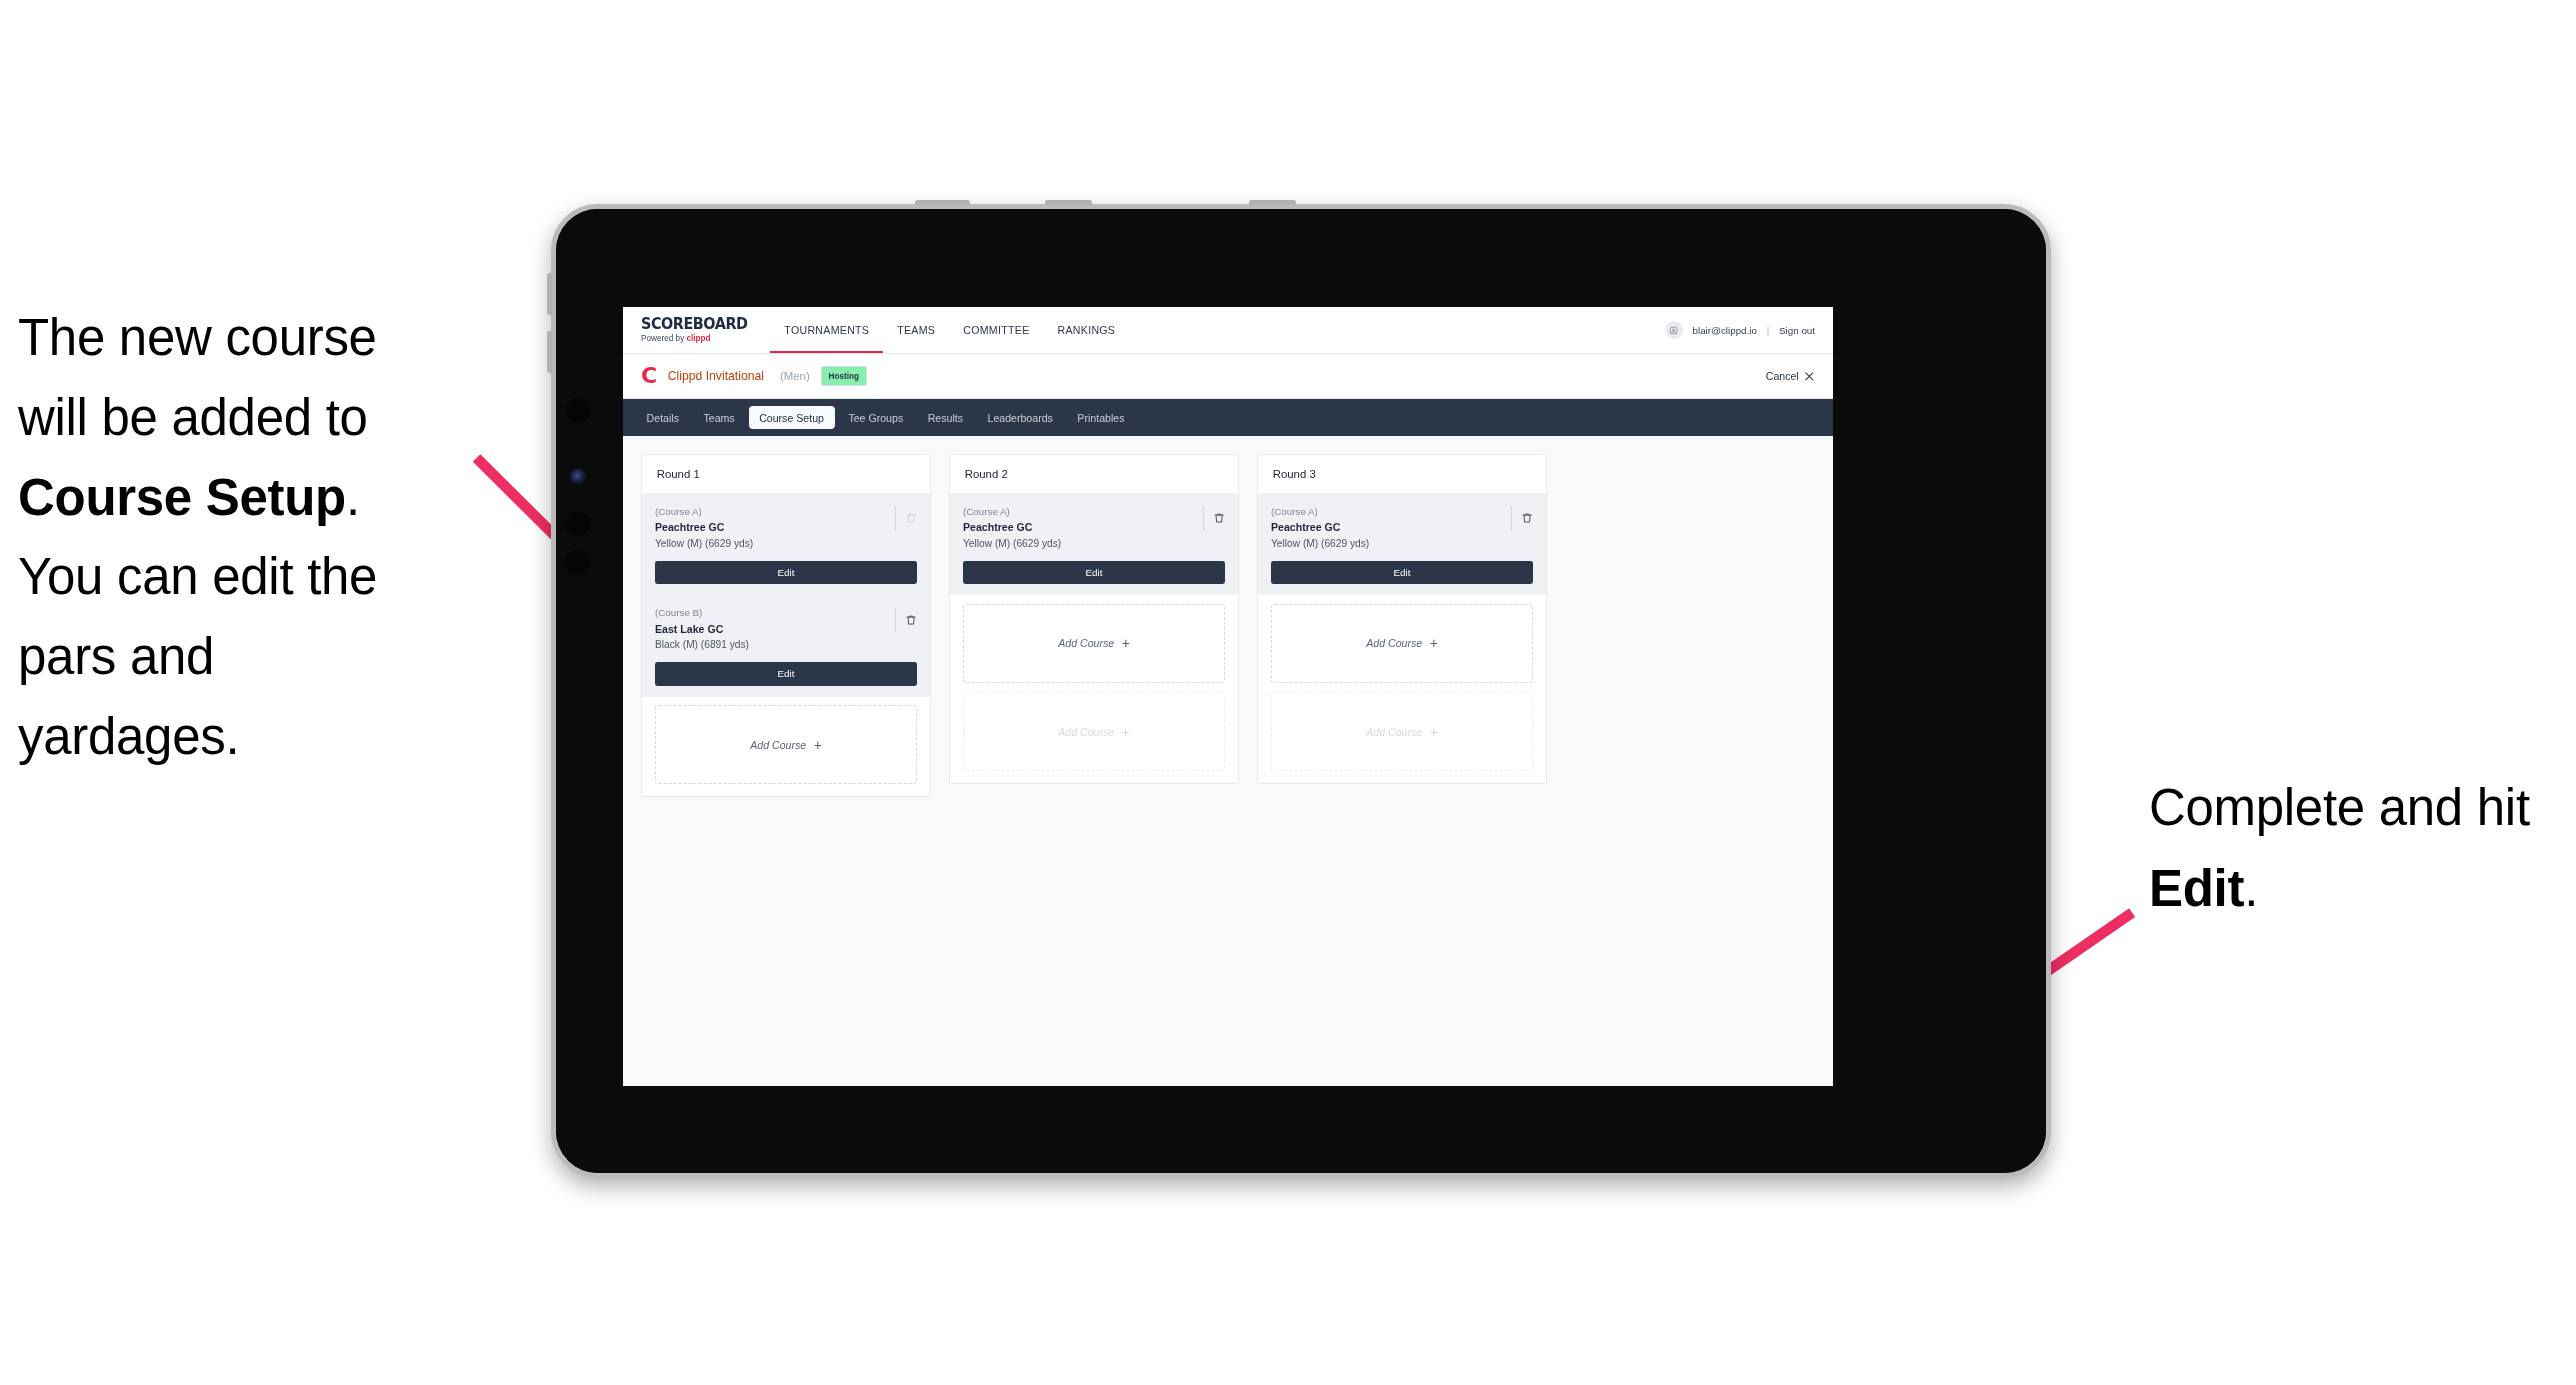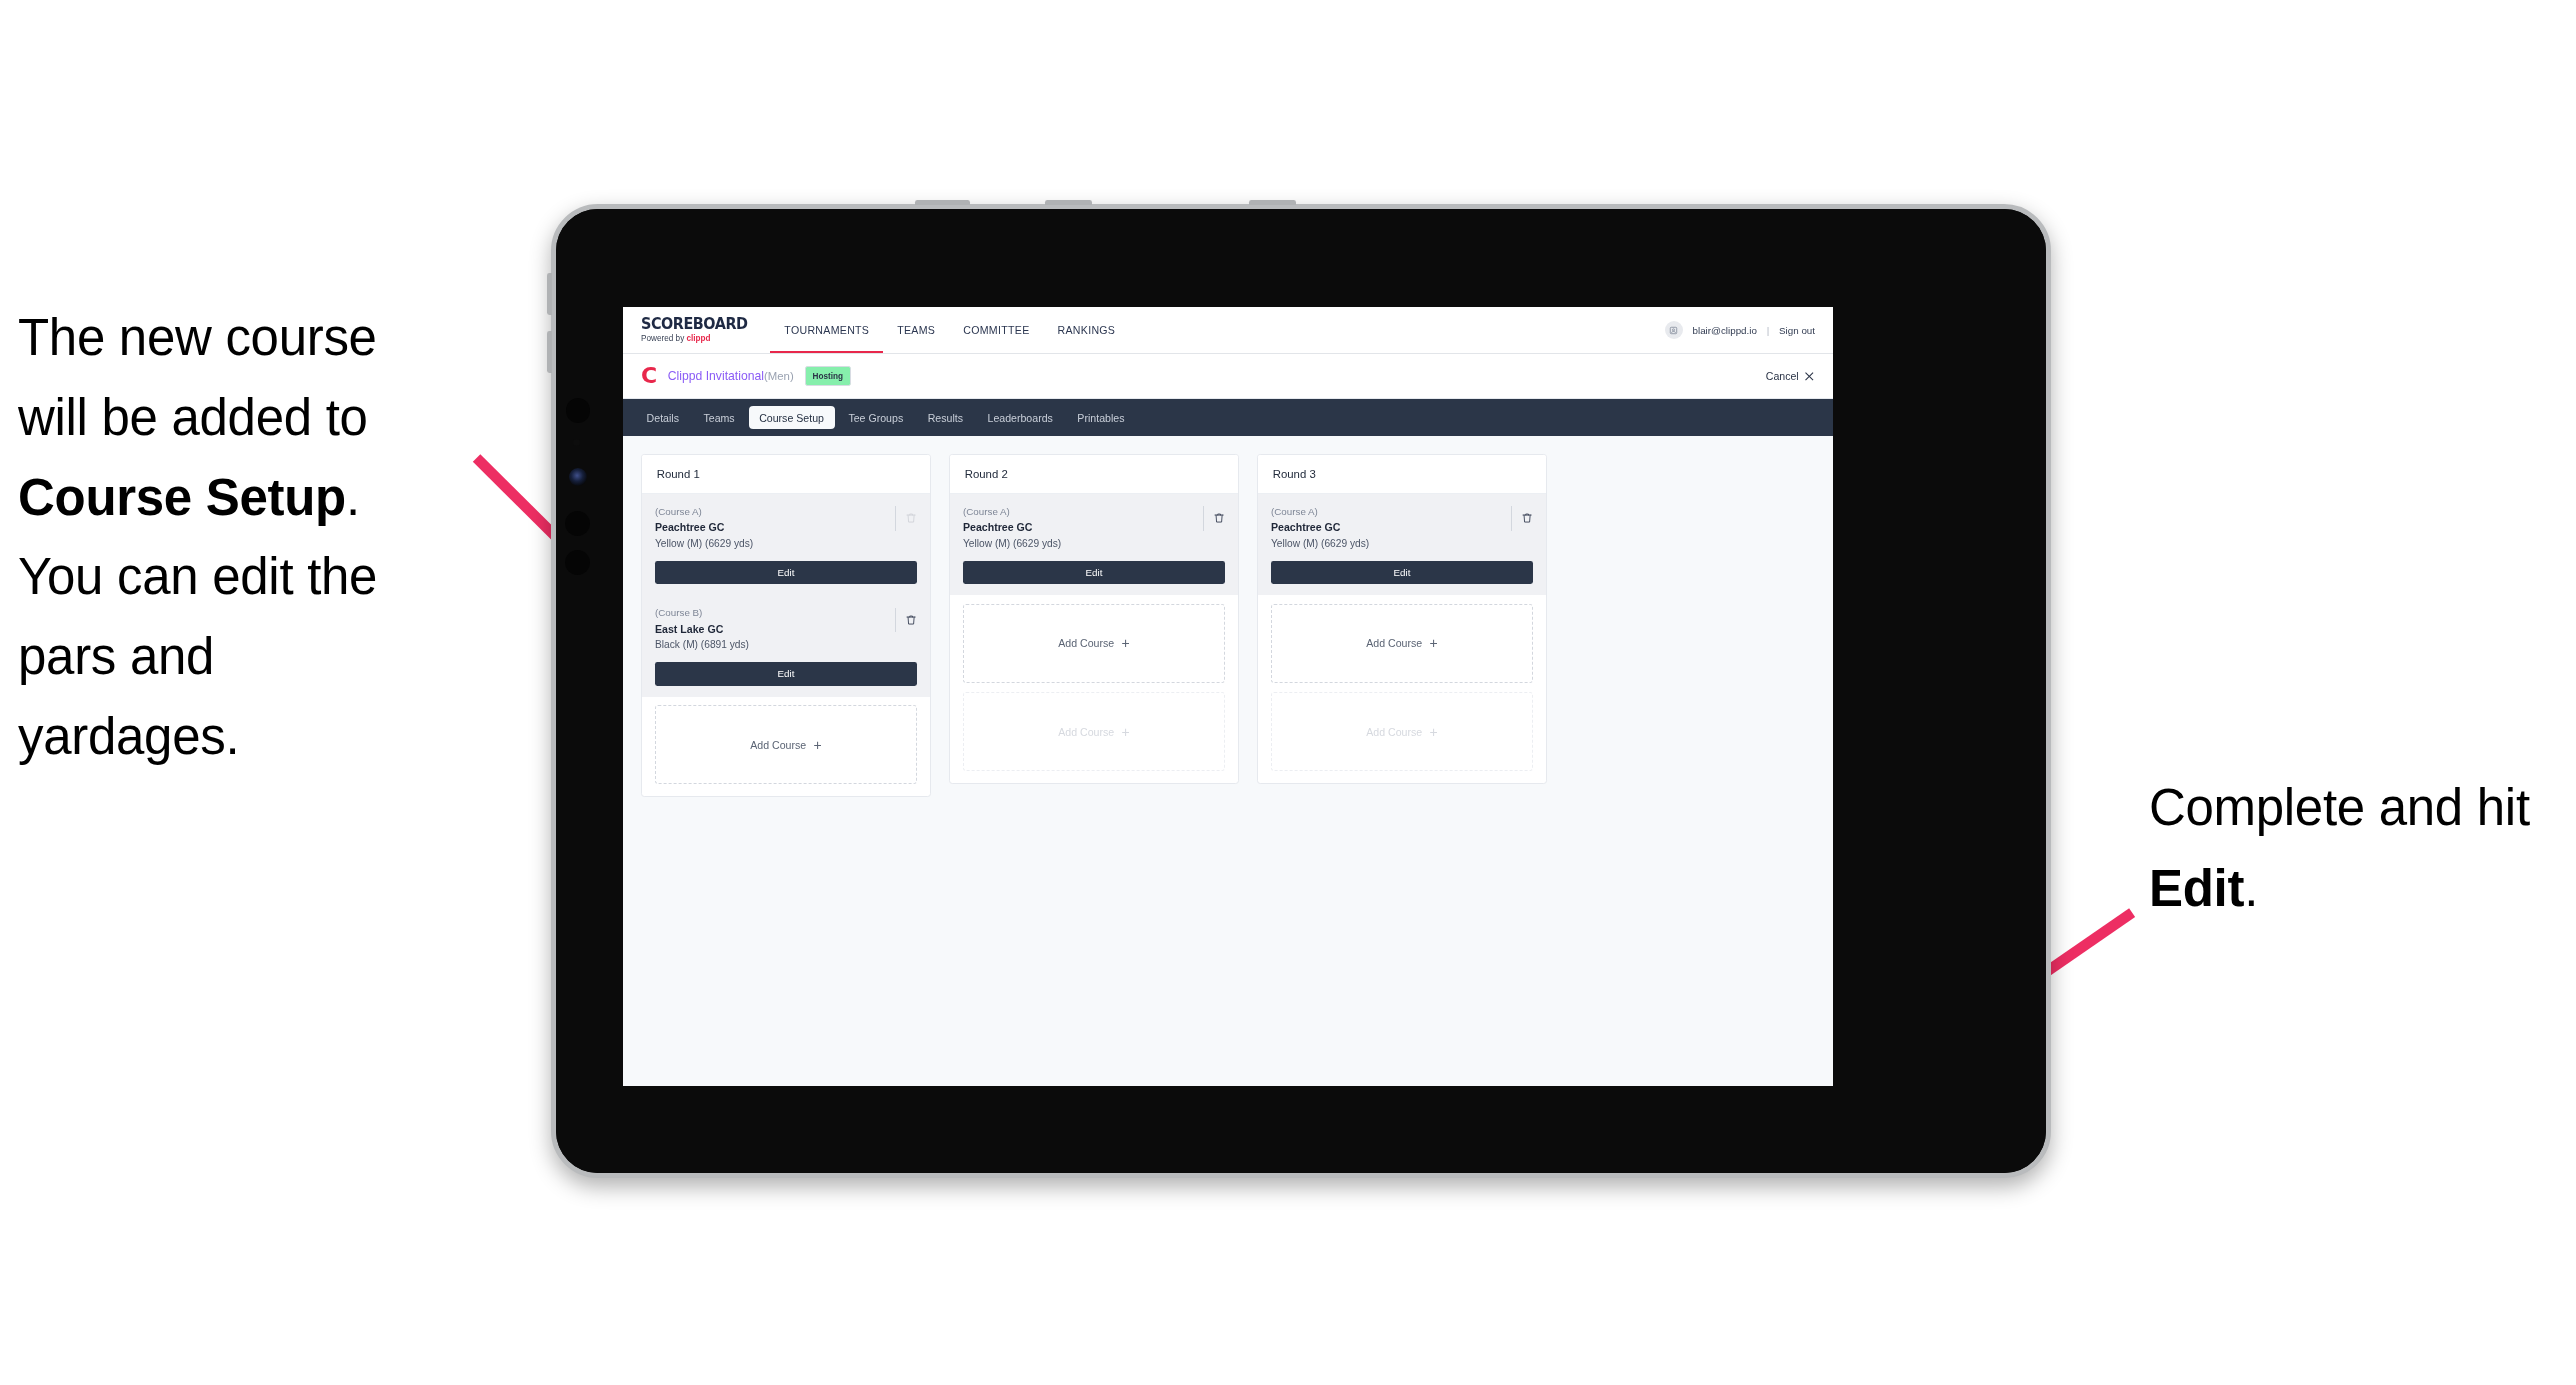--- a/index.html
+++ b/index.html
@@ -195,22 +195,22 @@
   #tourney-logo {
     font-family: "DejaVu Sans", sans-serif;
     font-weight: 700;
     font-size: 22px;
     color: #e8274b;
     line-height: 1;
     margin-right: 10.6px;
   }
   #tourney-name {
     font-size: 12.2px;
-    color: #8b5cf6;
-    margin-right: 0;
+    color: #c2410c;
+    margin-right: 16px;
   }
   #tourney-gender {
     font-size: 11.4px;
     color: #9aa2b1;
     margin-right: 11.4px;
   }
   #tourney-status {
     font-size: 8.2px;
     font-weight: 700;
     color: #2b3447;
@@ -341,20 +341,21 @@
     border: 0.8px dashed #d3d7de;
     border-radius: 3.3px;
     background: #ffffff;
     display: flex;
     align-items: center;
     justify-content: center;
     gap: 7.3px;
     font-size: 10.6px;
     color: #5b6474;
     cursor: pointer;
+    font-style: italic;
   }
   .add-course + .add-course { margin-top: -1.6px; }
   .add-course.muted {
     color: #d6d9df;
     border-color: #eceef2;
     cursor: default;
   }
   .plus-glyph { font-size: 14px; line-height: 1; font-weight: 300; }
 </style>
 </head>

